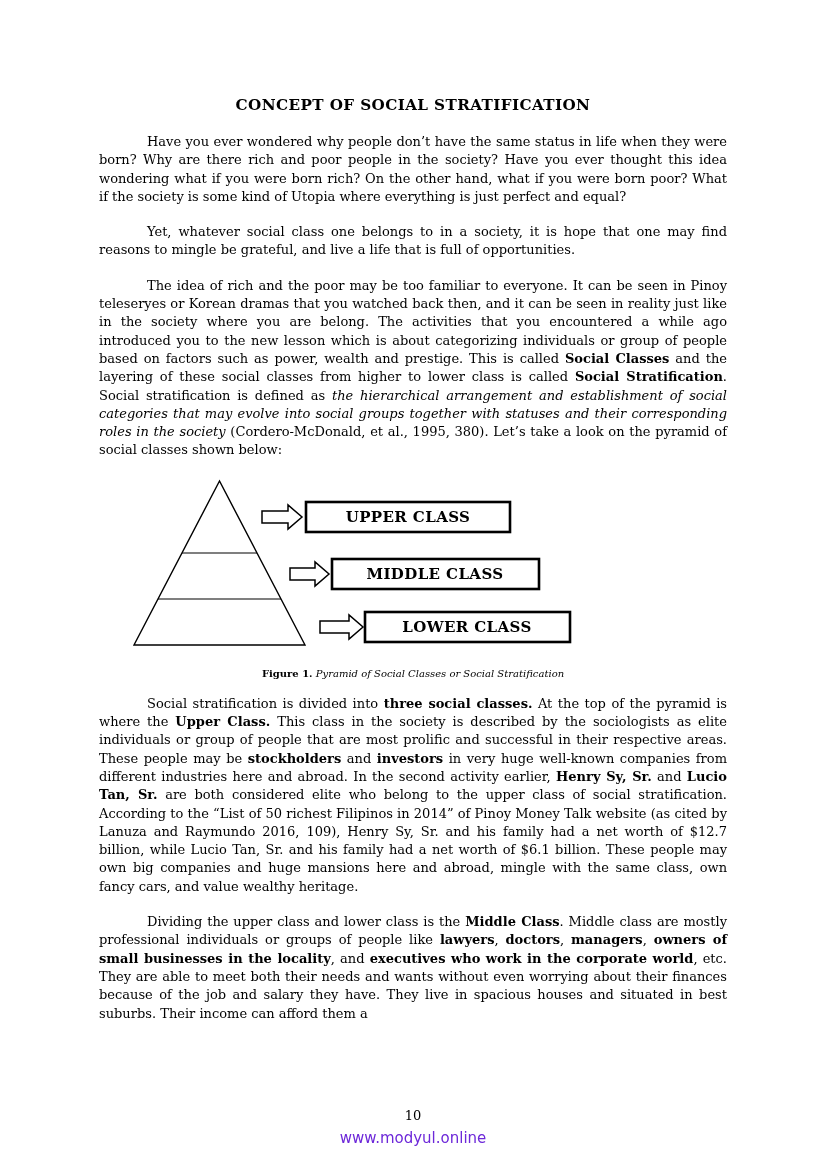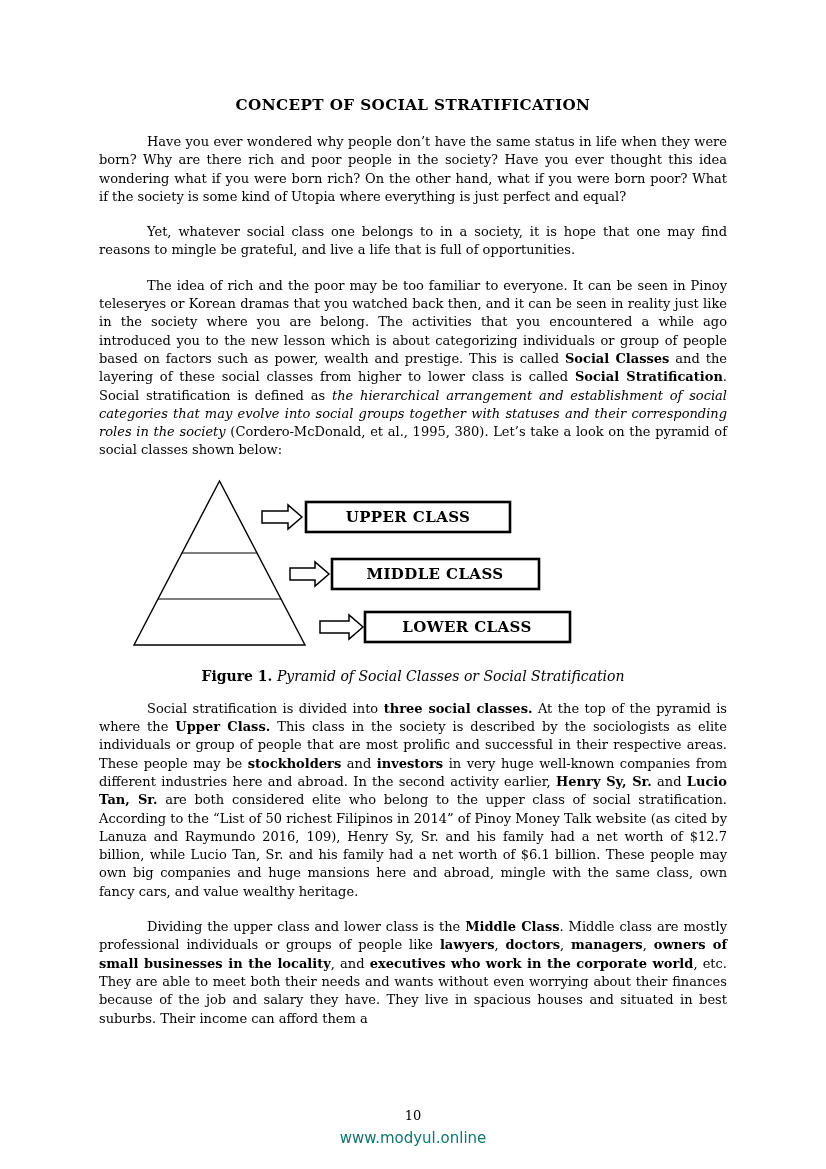--- a/index.html
+++ b/index.html
@@ -30,21 +30,21 @@
     text-indent: 48px;
     margin-bottom: 17px;
   }
   .para .b { font-weight: bold; margin-top: 18px; }
   .para .i { font-style: italic; }
   .figure-block {
     margin: 2px 0 6px 0;
   }
   .figure-block svg { display: inline-block; margin-left: 18px; }
   .fig-caption {
-    font-size: 14px;
+    font-size: 10px;
     text-align: center;
     margin: 12px 0 16px 0;
     text-indent: 0;
   }
   .fig-caption .cap-b { font-weight: bold; }
   .fig-caption .cap-i { font-style: italic; }
   .page-number {
     position: absolute;
     left: 0;
     bottom: 46px;
@@ -52,21 +52,21 @@
     text-align: center;
     font-size: 13px;
   }
   .watermark {
     position: absolute;
     left: 0;
     bottom: 22px;
     width: 100%;
     text-align: center;
     font-size: 15px;
-    color: #0f766e;
+    color: #6d28d9;
     font-family: "DejaVu Sans", "Liberation Sans", sans-serif;
   }
   .pyr-shape { fill: none; stroke: #000; stroke-width: 1.4; }
   .pyr-line  { stroke: #000; stroke-width: 1.2; }
   .blk-arrow { fill: #ffffff; stroke: #000; stroke-width: 1.5; stroke-linejoin: miter; }
   .class-box { fill: #ffffff; stroke: #000; stroke-width: 2.6; }
   .class-label {
     font-family: "DejaVu Serif", "Liberation Serif", serif;
     font-size: 15px;
     font-weight: bold;

